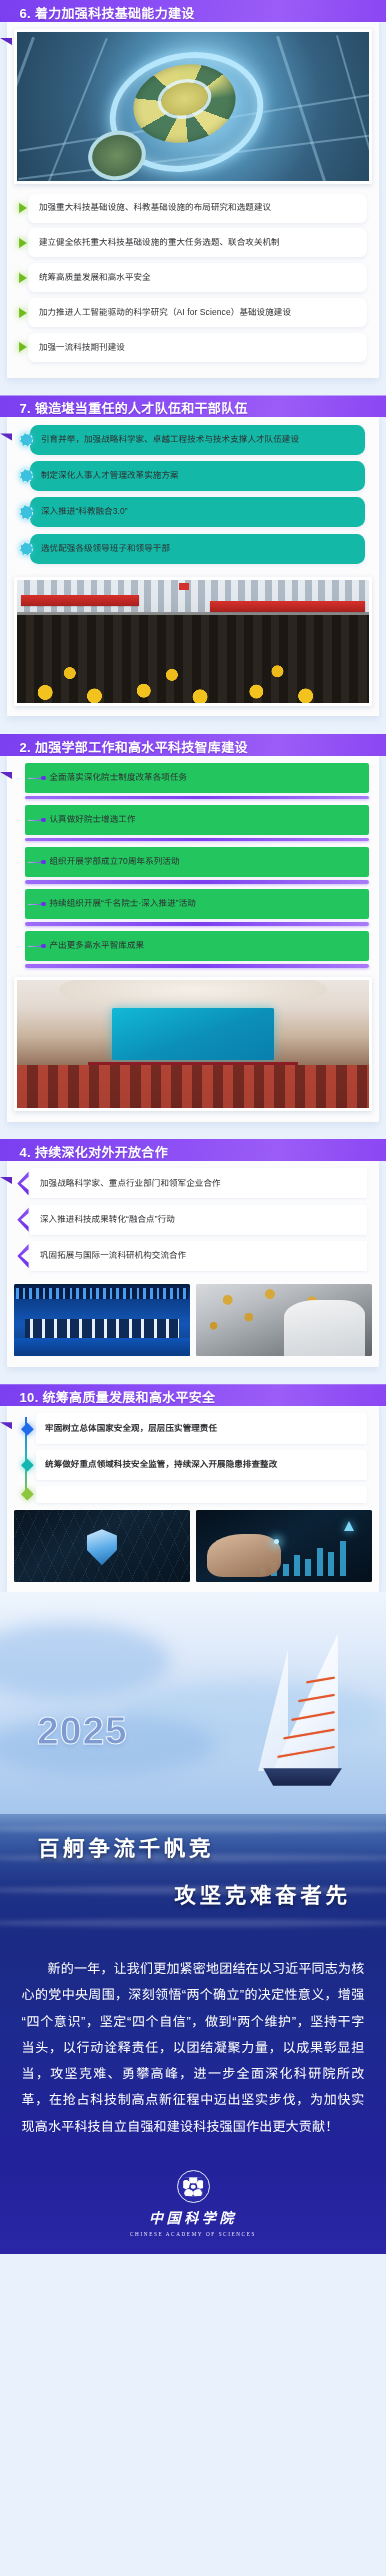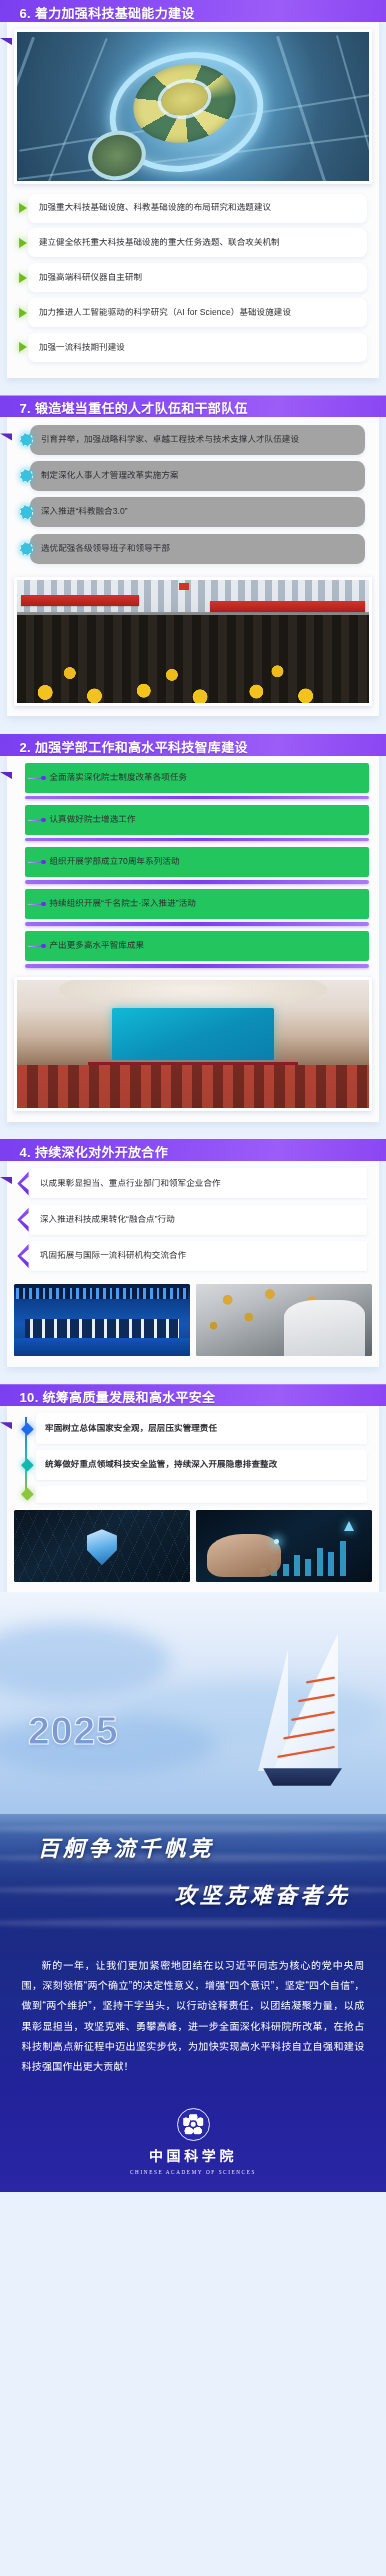--- a/index.html
+++ b/index.html
@@ -220,21 +220,21 @@
     border-left:8.2px solid #6fbb1c;
     filter:drop-shadow(0 0 3.6px rgba(140,210,60,.85));
   }
   .r-green .tri::after{
     content:""; position:absolute; left:-8.2px; top:-5.7px; width:8.2px; height:11.3px;
     background:#8ed12c; clip-path:polygon(0 0,0 100%,10% 100%,10% 0);
   }
 
   
   .r-cyan{
-    position:relative; background:#a3a3a3; border-radius:8.2px;
+    position:relative; background:#14b8a6; border-radius:8.2px;
     margin:0 7.2px 6.2px 15.5px; padding:8.2px 8.2px 8.2px 11.3px;
     box-shadow:0 1.5px 4.1px rgba(110,135,180,.12);
   }
   .r-cyan .circ{
     position:absolute; left:-9.8px; top:50%; transform:translateY(-50%);
     width:13.4px; height:13.4px; border-radius:50%;
     background:#3bc0dd;
     border:1.5px dashed #eaf9fd;
     box-shadow:0 0 6.2px rgba(60,200,230,.85);
   }
@@ -304,21 +304,21 @@
   .sea-top{
     position:relative; width:386px; height:222px; overflow:hidden;
     background:
       linear-gradient(180deg,#eef5fd 0%,#dfeafa 26%,#cadef6 52%,#b6d2f1 76%,#a6c6ec 100%);
   }
   .wash{ position:absolute; border-radius:50%; filter:blur(9.3px); }
   .wash.w1{ left:-8%; top:14%; width:52%; height:34%; background:rgba(150,190,235,.55); }
   .wash.w2{ left:30%; top:40%; width:70%; height:30%; background:rgba(170,205,240,.5); }
   .wash.w3{ left:-4%; top:56%; width:60%; height:26%; background:rgba(135,180,230,.45); }
   .year{
-    position:absolute; left:28px; top:117px;
+    position:absolute; left:37px; top:117px;
     font-size:39px; font-weight:bold; letter-spacing:1px;
     color:#7d9bd0; -webkit-text-stroke:1px #eef5ff;
     text-shadow:0 1.5px 4.1px rgba(90,130,190,.28);
   }
   .boat{ position:absolute; right:44px; top:30px; width:98px; height:170px; }
   .sail{
     position:absolute; bottom:20.6px; right:4.1px; width:68px; height:138px;
     background:linear-gradient(135deg,#ffffff 0%,#f2f7fe 60%,#dbe8f8 100%);
     clip-path:polygon(100% 0, 100% 100%, 4% 100%);
     box-shadow:-1px 1px 2.6px rgba(60,95,150,.2);
@@ -347,31 +347,30 @@
     background:
       linear-gradient(180deg,#6e94c8 0%,#3f63aa 14%,#2a4795 32%,#1f3488 52%,#1b2d85 74%,#1c2a86 100%);
   }
   .wavestrip{ position:absolute; left:-6%; width:112%; height:8.2px; border-radius:50%;
     background:rgba(255,255,255,.16); filter:blur(2.1px); }
   .calli{
     position:absolute; width:100%; text-align:center; color:#fff;
     font-family:"Liberation Serif","DejaVu Serif",serif;
     font-size:21.6px; font-weight:bold; letter-spacing:3.6px;
     text-shadow:0 1.5px 4.6px rgba(0,0,0,.45);
-    font-style:italic;
   }
   .calli.l1{ top:16.5px; padding-right:134px; }
   .calli.l2{ top:64px; padding-left:139px; }
 
   .sea-bot{
     position:relative; width:386px; padding:3.1px 21.6px 13.4px 21.6px;
     background:linear-gradient(180deg,#1c2a86 0%,#1d2a8f 38%,#22229a 100%);
   }
   .para{
-    color:#fff; font-size:10px; line-height:2.02; text-align:justify;
+    color:#fff; font-size:13px; line-height:2.02; text-align:justify;
     text-indent:2em; letter-spacing:0.2px;
   }
 
   .logo-zone{
     position:relative; width:386px; height:101px;
     background:linear-gradient(180deg,#22229a 0%,#26249f 50%,#2a26a6 100%);
     display:flex; flex-direction:column; align-items:center; justify-content:center; gap:4.1px;
   }
   .cas-emblem{ width:33px; height:33px; position:relative; }
   .cas-emblem .ringo{
@@ -389,20 +388,21 @@
       radial-gradient(circle at 14% 38%, #fff 0 4.1px, transparent 4.6px);
   }
   .cas-emblem .dot{
     position:absolute; left:50%; top:50%; transform:translate(-50%,-50%);
     width:4.6px;height:4.6px;border-radius:50%;background:#fff;
     box-shadow:0 0 0 1.5px #2a2aa8;
   }
   .cas-cn{
     color:#fff; font-size:14px; font-weight:bold; letter-spacing:3.6px;
     font-family:"Liberation Serif","DejaVu Serif",serif;
+    font-style:italic;
   }
   .cas-en{
     color:#e4e6fb; font-size:5.2px; letter-spacing:1.6px;
     font-family:"Liberation Serif","DejaVu Serif",serif;
   }
 </style>
 </head>
 <body>
 
 <div id="page">
@@ -431,21 +431,21 @@
         <div class="r-green">
           <span class="tri"></span>
           <div class="rtxt">加强重大科技基础设施、科教基础设施的布局研究和选题建议</div>
         </div>
         <div class="r-green">
           <span class="tri"></span>
           <div class="rtxt">建立健全依托重大科技基础设施的重大任务选题、联合攻关机制</div>
         </div>
         <div class="r-green">
           <span class="tri"></span>
-          <div class="rtxt">加强高端科研仪器自主研制</div>
+          <div class="rtxt">统筹高质量发展和高水平安全</div>
         </div>
         <div class="r-green">
           <span class="tri"></span>
           <div class="rtxt">加力推进人工智能驱动的科学研究（AI for Science）基础设施建设</div>
         </div>
         <div class="r-green">
           <span class="tri"></span>
           <div class="rtxt">加强一流科技期刊建设</div>
         </div>
       </div>
@@ -556,21 +556,21 @@
   <div class="section">
     <div class="banner">
       <div class="banner-title">4. 持续深化对外开放合作</div>
     </div>
     <div class="banner-tail"></div>
     <div class="card">
 
       <div class="rows">
         <div class="r-chev">
           <span class="chev"></span>
-          <div class="rtxt">以成果彰显担当、重点行业部门和领军企业合作</div>
+          <div class="rtxt">加强战略科学家、重点行业部门和领军企业合作</div>
         </div>
         <div class="r-chev">
           <span class="chev"></span>
           <div class="rtxt">深入推进科技成果转化“融合点”行动</div>
         </div>
         <div class="r-chev">
           <span class="chev"></span>
           <div class="rtxt">巩固拓展与国际一流科研机构交流合作</div>
         </div>
       </div>

